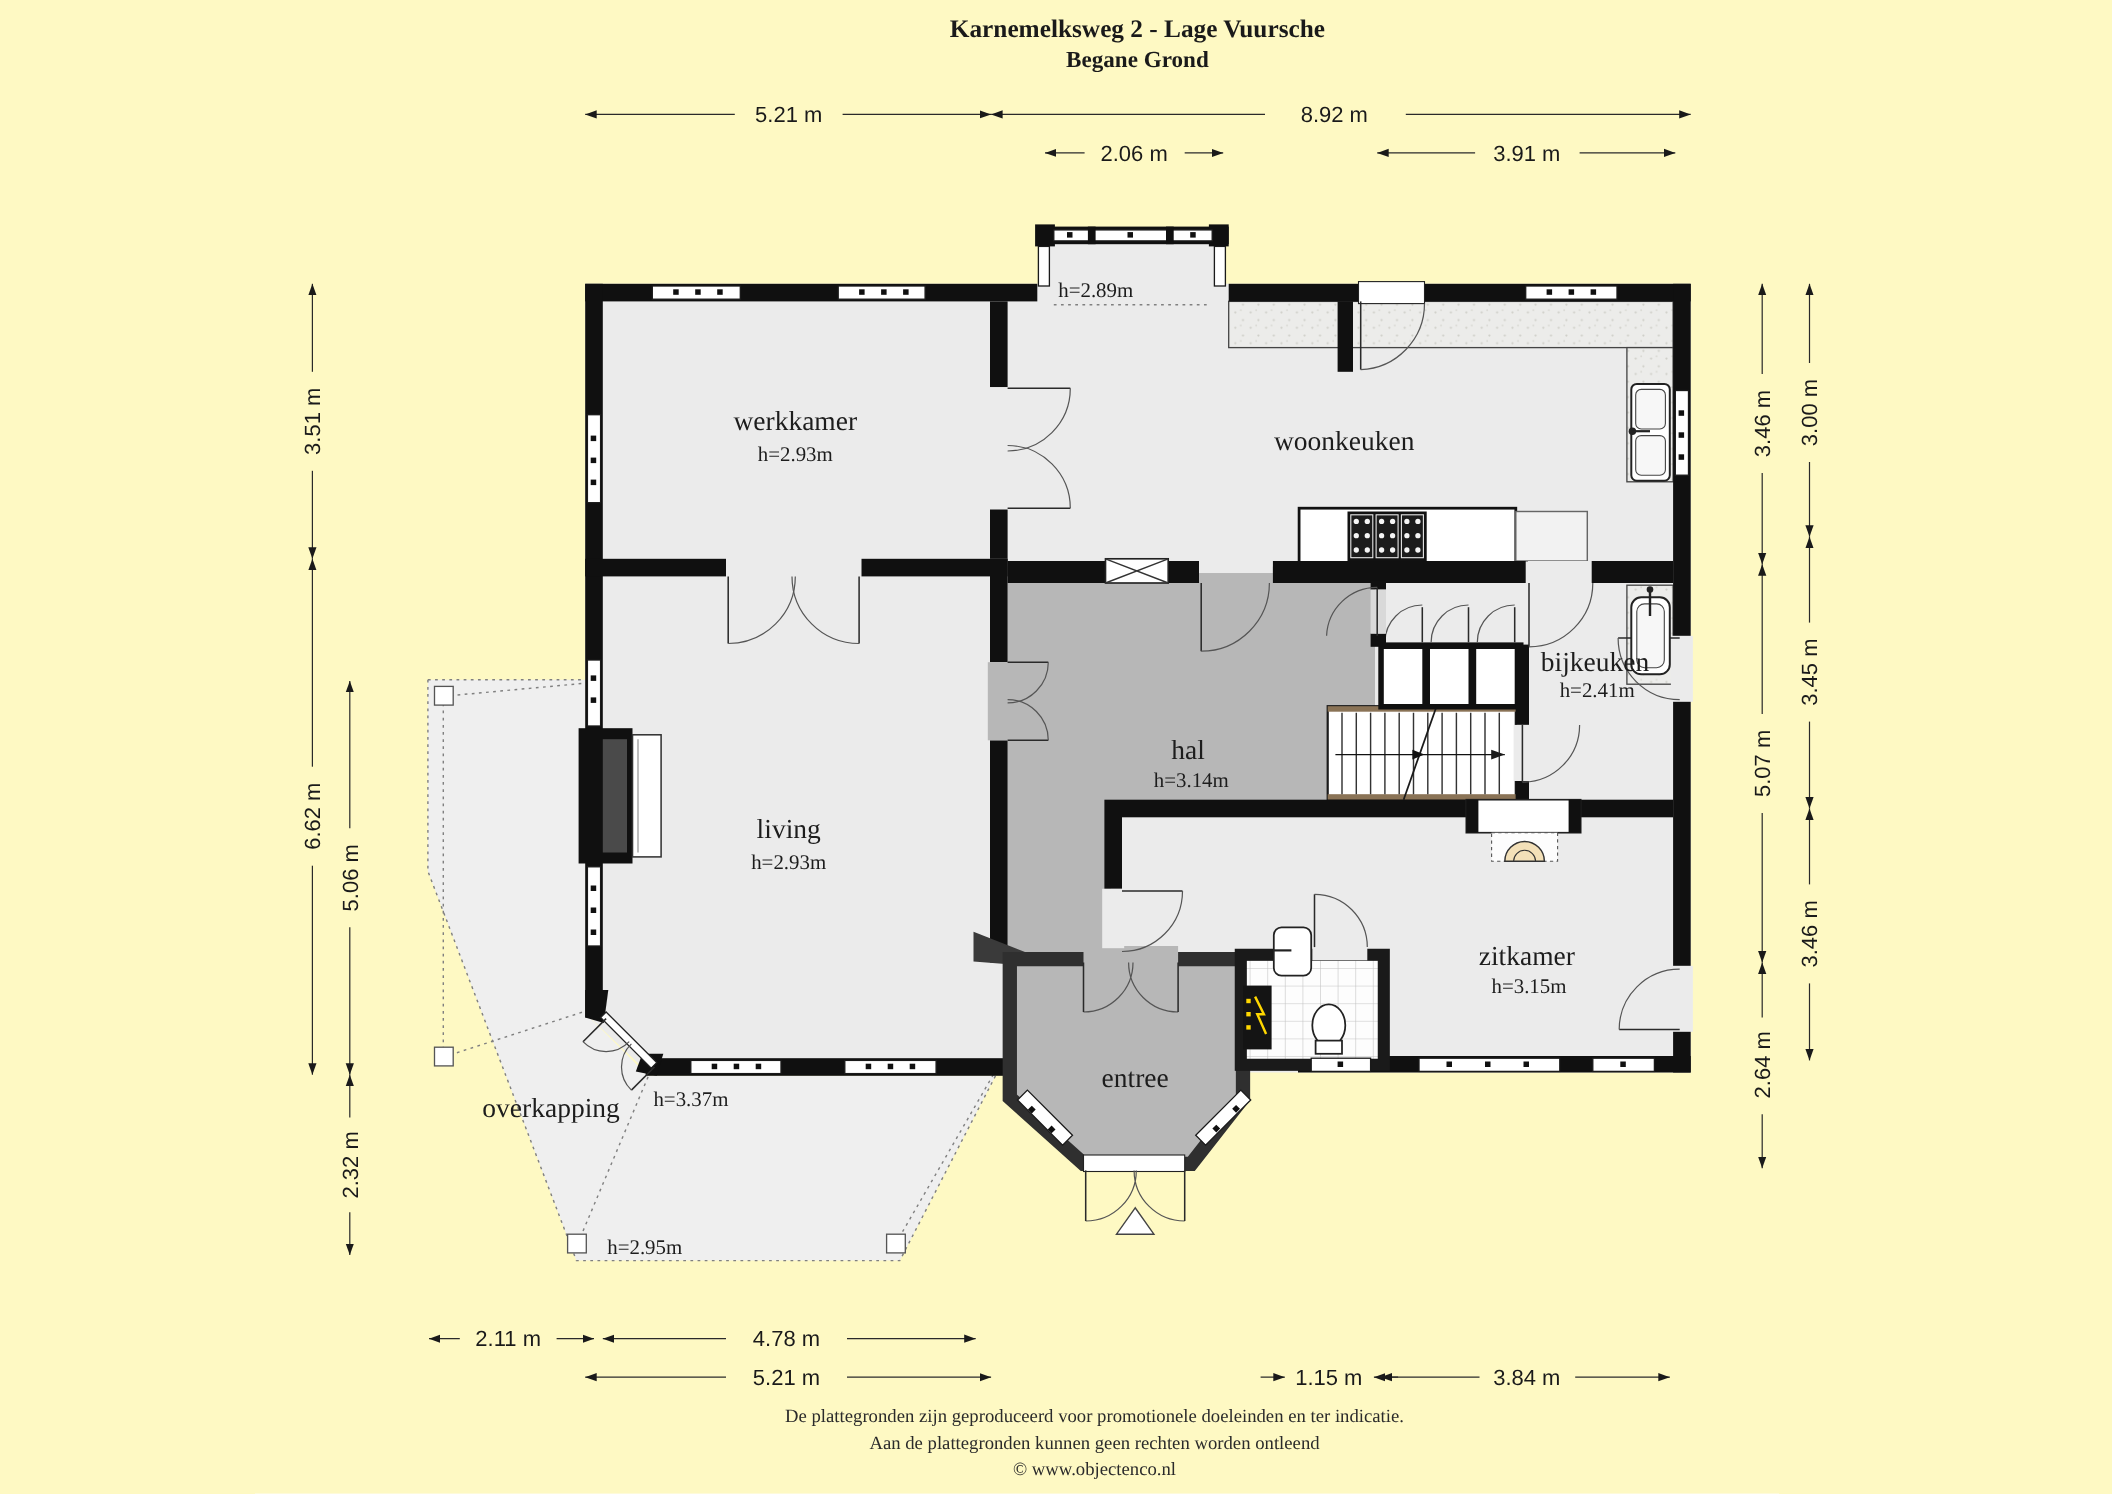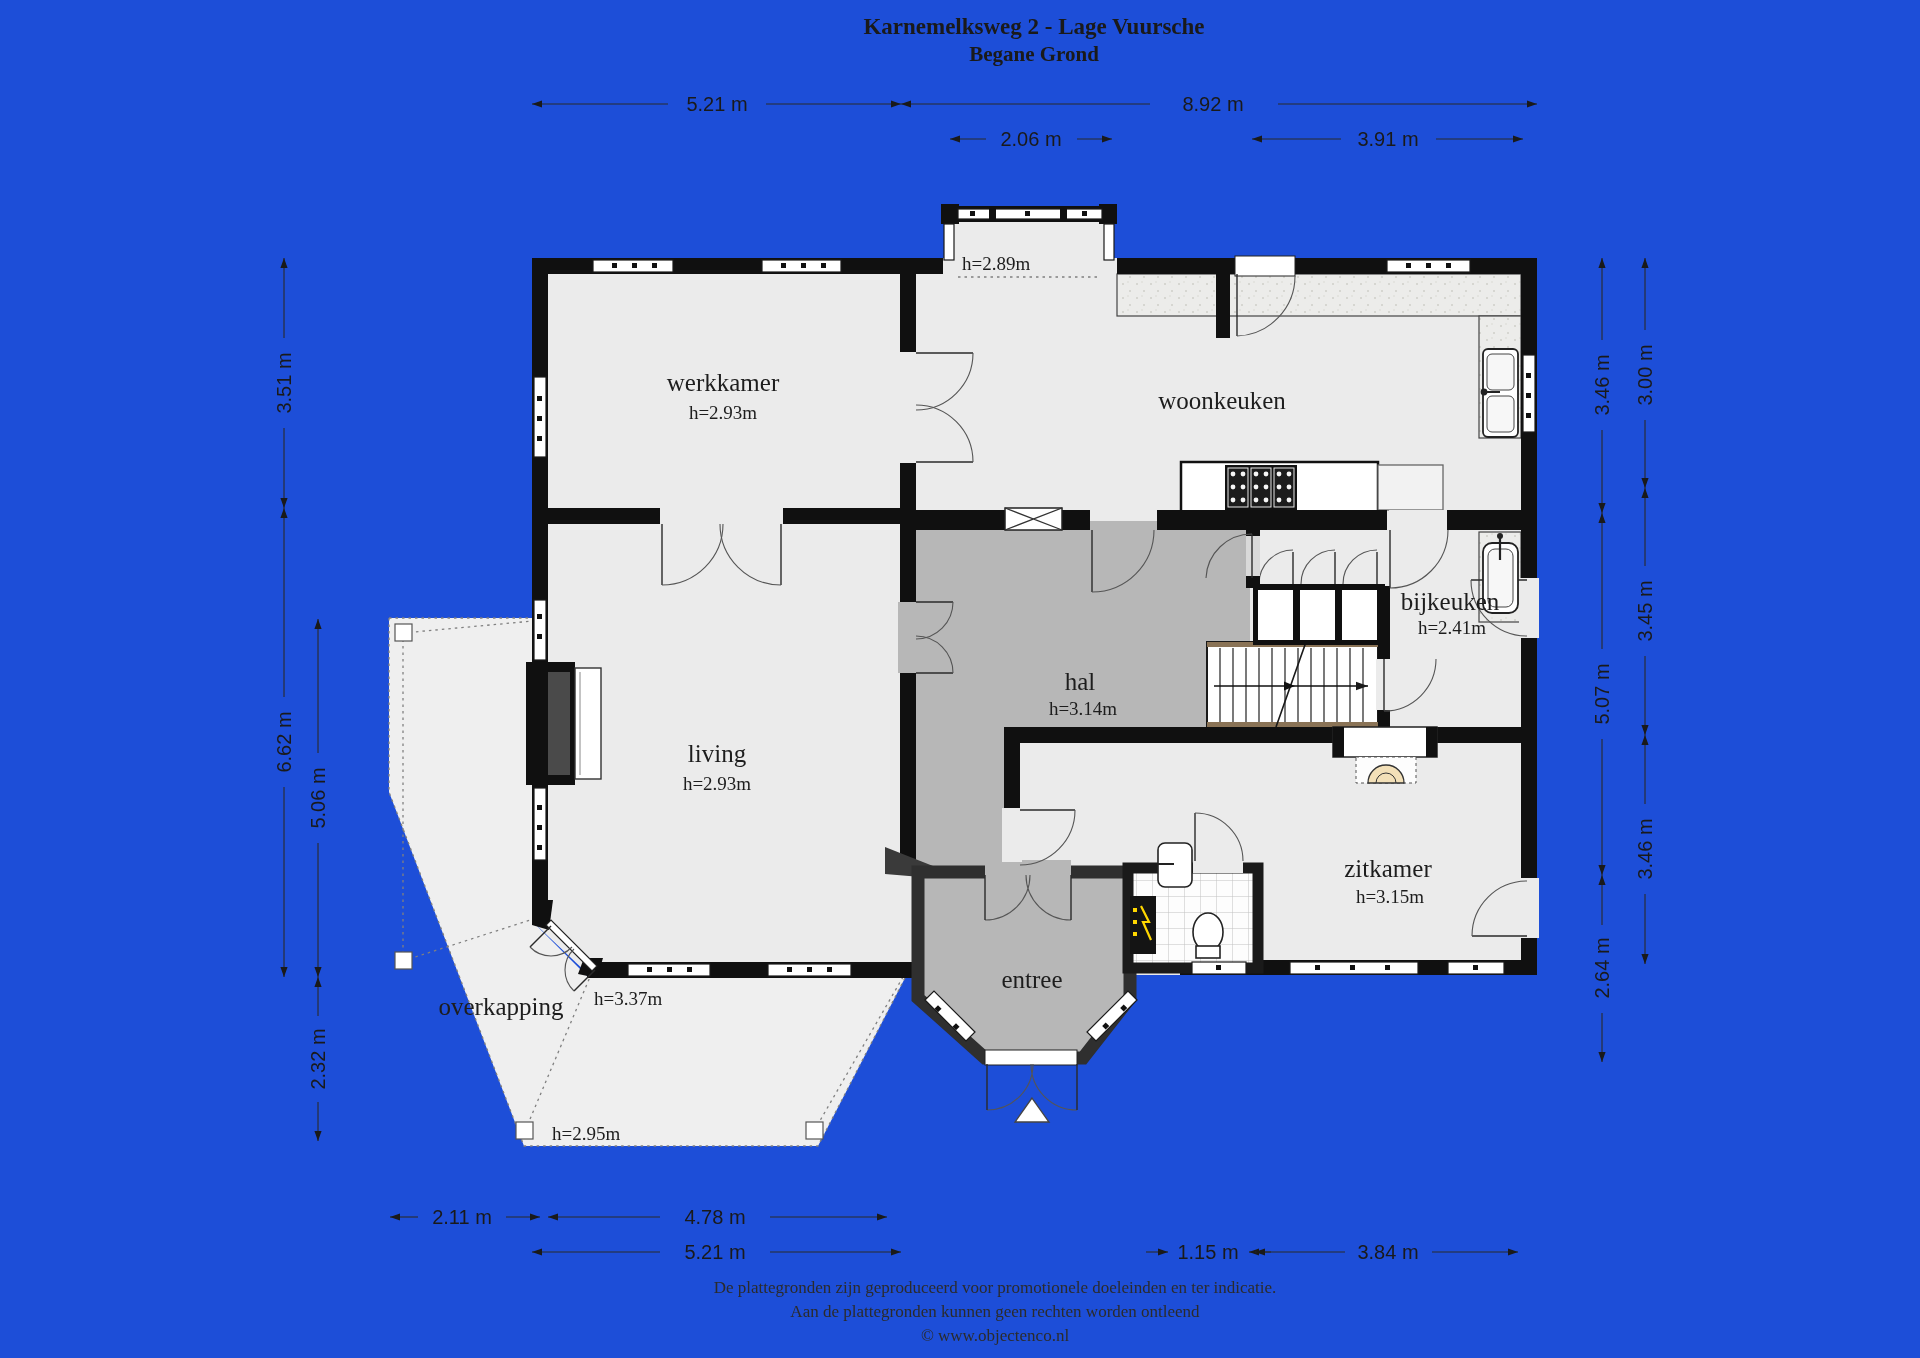--- a/index.html
+++ b/index.html
@@ -1,16 +1,16 @@
 <!DOCTYPE html>
 <html><head>
 <meta charset="utf-8">
 <style>
   html,body{margin:0;padding:0;background:#fff;}
-  #stage{position:relative;width:1920px;height:1358px;background:#1d4ed8;overflow:hidden;
+  #stage{position:relative;width:1920px;height:1358px;background:#fef9c3;overflow:hidden;
          font-family:"Liberation Serif",serif;}
   svg{display:block;}
   .wall{fill:#101010;}
   .dwall{fill:#3a3a3a;}
   .win{fill:#ffffff;stroke:#1a1a1a;stroke-width:1.2;}
   .tick{fill:#101010;}
   .arc{fill:none;stroke:#555;stroke-width:1.1;}
   .leaf{stroke:#2a2a2a;stroke-width:1.4;}
   .dimline{stroke:#2a2a2a;stroke-width:1.1;}
   .dim{font:20px "Liberation Sans",sans-serif;fill:#1a1a1a;}

